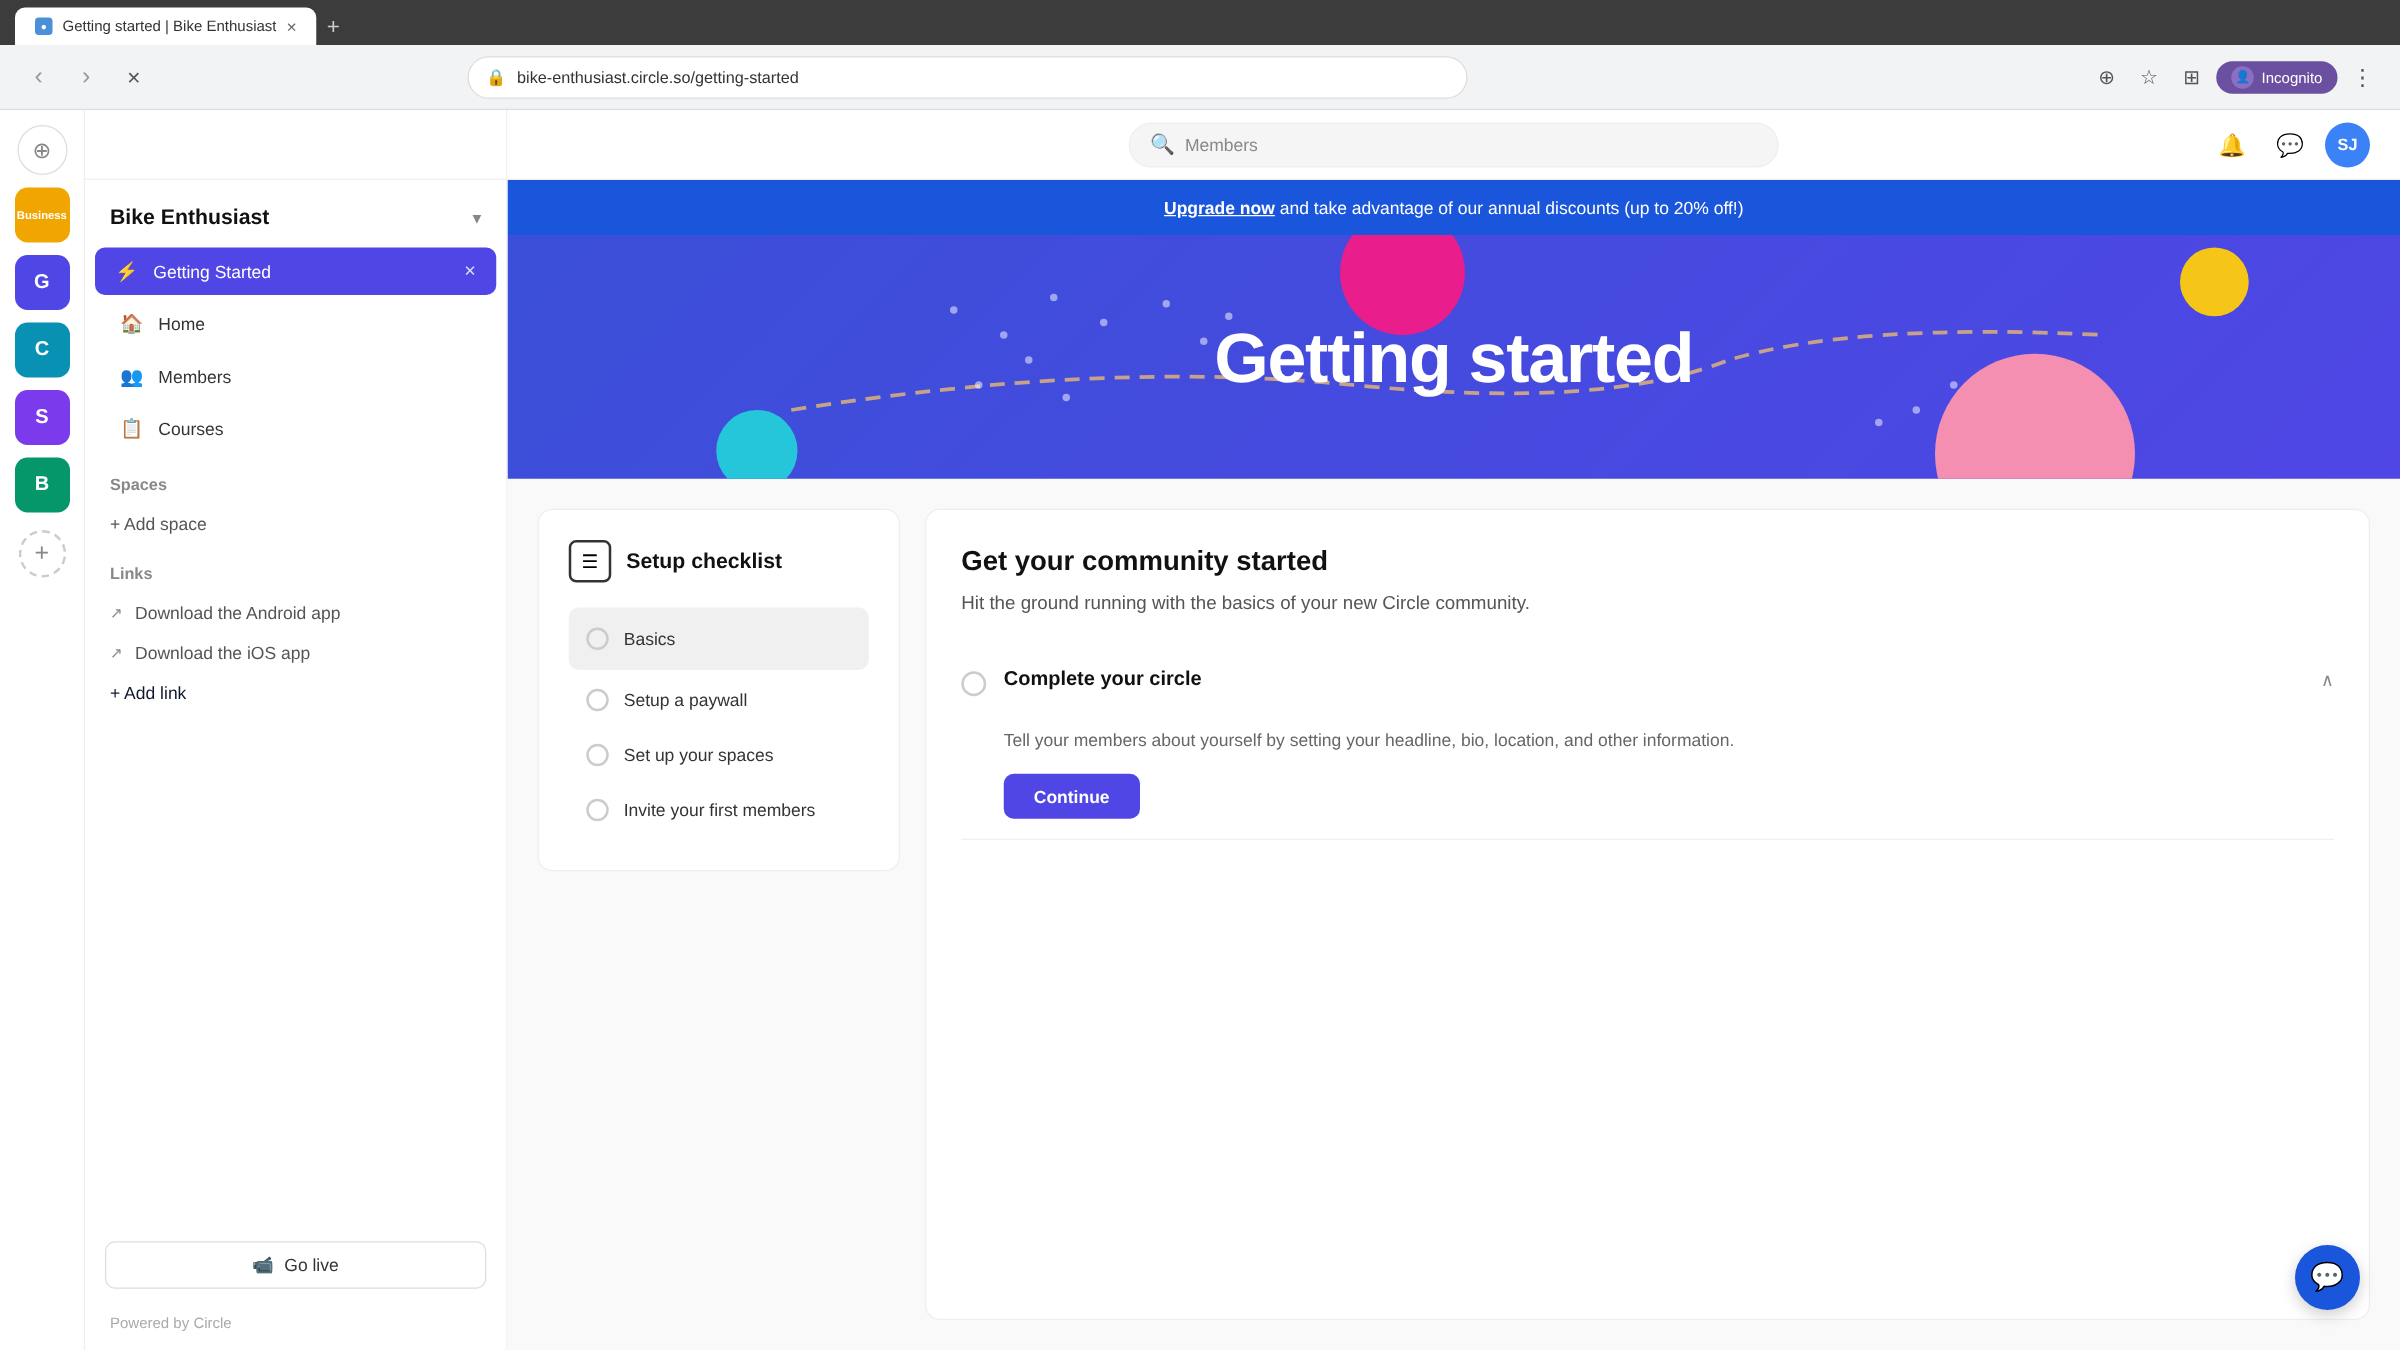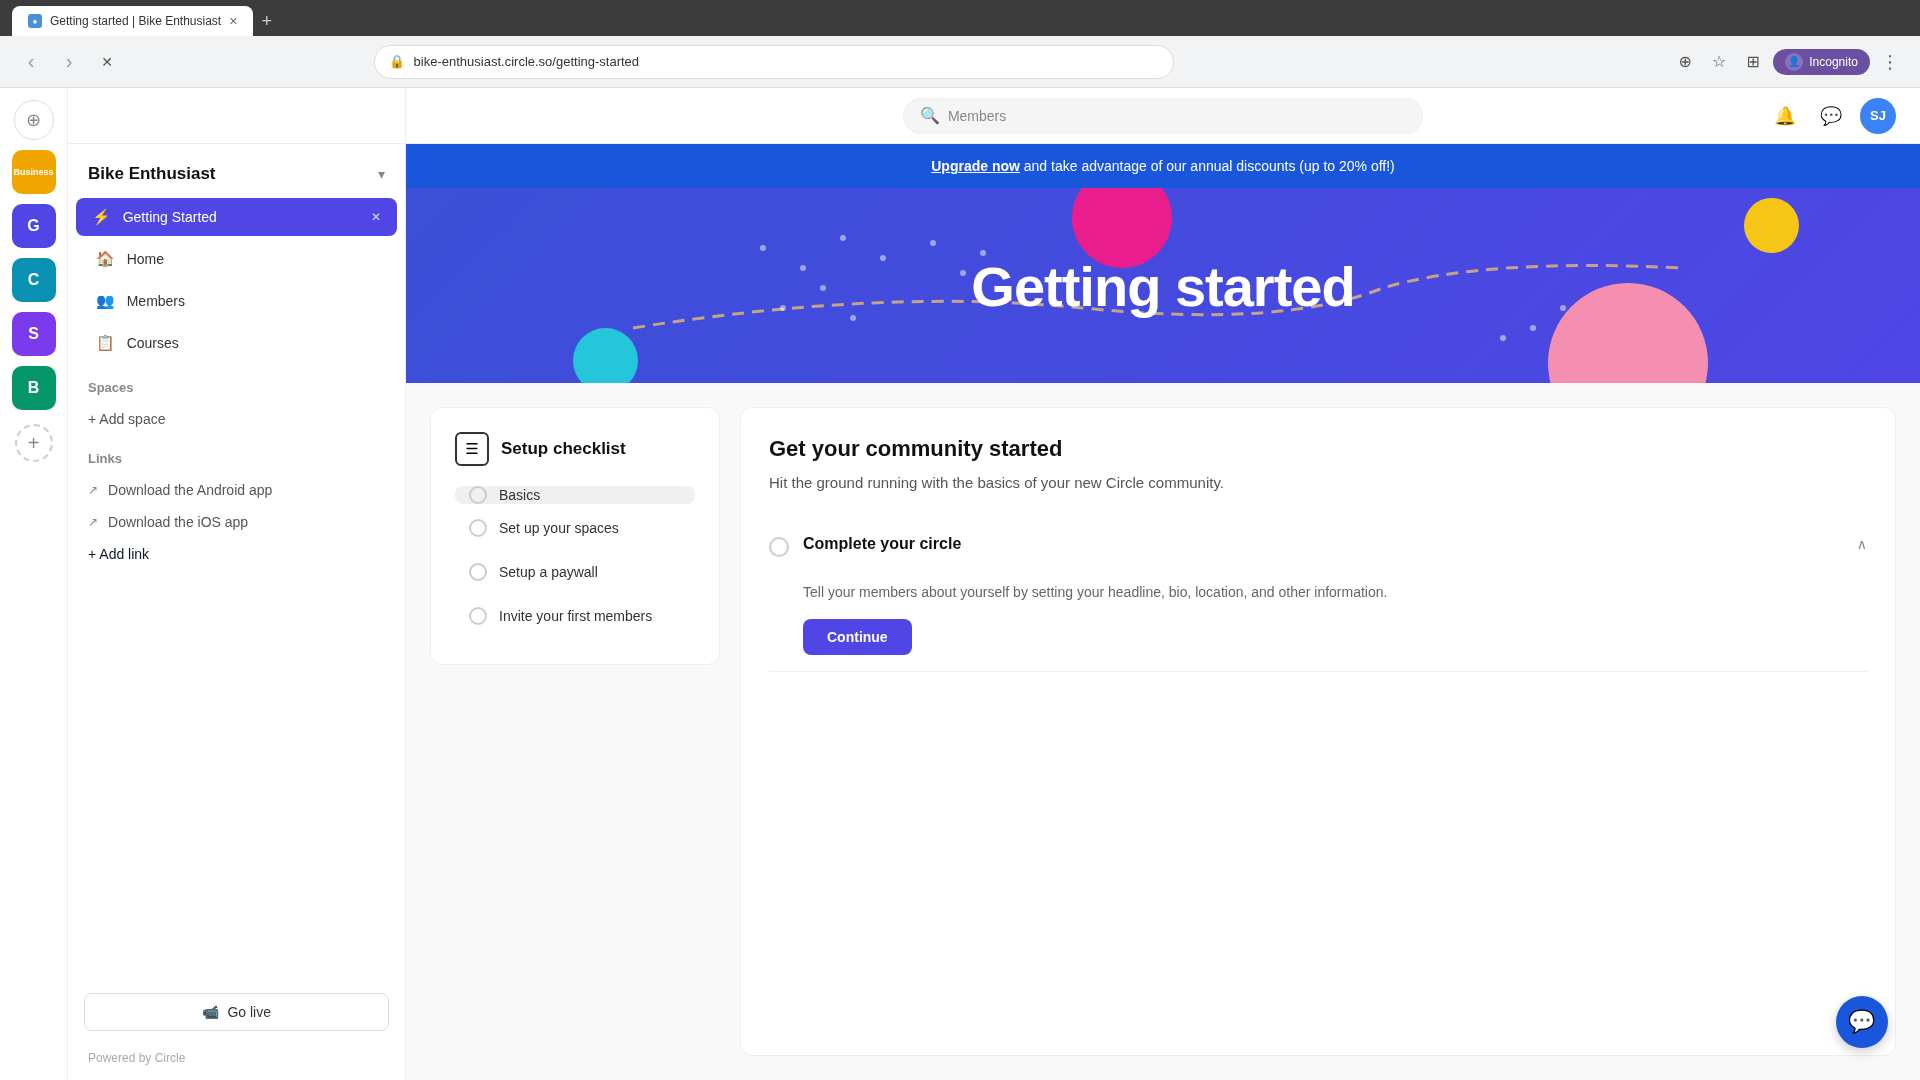--- a/index.html
+++ b/index.html
@@ -164,33 +164,33 @@
     </div>
 
     <div style="display:flex;gap:20px;padding:24px;flex:1;">
 
       <div style="background:white;border-radius:12px;border:1px solid #eee;padding:24px;width:290px;flex-shrink:0;height:fit-content;">
         <div style="display:flex;align-items:center;gap:12px;margin-bottom:20px;">
           <div style="width:34px;height:34px;border:2px solid #333;border-radius:6px;display:flex;align-items:center;justify-content:center;font-size:15px;">☰</div>
           <span style="font-size:17px;font-weight:600;color:#111;">Setup checklist</span>
         </div>
 
-        <div style="display:flex;align-items:center;gap:12px;padding:0 14px;border-radius:8px;cursor:pointer;margin-bottom:4px;background:#f0f0f0;">
+        <div style="display:flex;align-items:center;gap:12px;padding:16px 14px;border-radius:8px;cursor:pointer;margin-bottom:4px;background:#f0f0f0;">
           <div style="width:18px;height:18px;border-radius:50%;border:2px solid #ccc;flex-shrink:0;"></div>
           <span style="font-size:14px;color:#333;">Basics</span>
         </div>
 
         <div style="display:flex;align-items:center;gap:12px;padding:11px 14px;border-radius:8px;cursor:pointer;margin-bottom:4px;">
           <div style="width:18px;height:18px;border-radius:50%;border:2px solid #ccc;flex-shrink:0;"></div>
+          <span style="font-size:14px;color:#333;">Setup a paywall</span>
+        </div>
+
+        <div style="display:flex;align-items:center;gap:12px;padding:11px 14px;border-radius:8px;cursor:pointer;margin-bottom:4px;">
+          <div style="width:18px;height:18px;border-radius:50%;border:2px solid #ccc;flex-shrink:0;"></div>
           <span style="font-size:14px;color:#333;">Set up your spaces</span>
-        </div>
-
-        <div style="display:flex;align-items:center;gap:12px;padding:11px 14px;border-radius:8px;cursor:pointer;margin-bottom:4px;">
-          <div style="width:18px;height:18px;border-radius:50%;border:2px solid #ccc;flex-shrink:0;"></div>
-          <span style="font-size:14px;color:#333;">Setup a paywall</span>
         </div>
 
         <div style="display:flex;align-items:center;gap:12px;padding:11px 14px;border-radius:8px;cursor:pointer;margin-bottom:4px;">
           <div style="width:18px;height:18px;border-radius:50%;border:2px solid #ccc;flex-shrink:0;"></div>
           <span style="font-size:14px;color:#333;">Invite your first members</span>
         </div>
       </div>
 
       <div style="flex:1;background:white;border-radius:12px;border:1px solid #eee;padding:28px;">
         <h2 style="font-size:22px;font-weight:700;color:#111;margin-bottom:10px;">Get your community started</h2>

